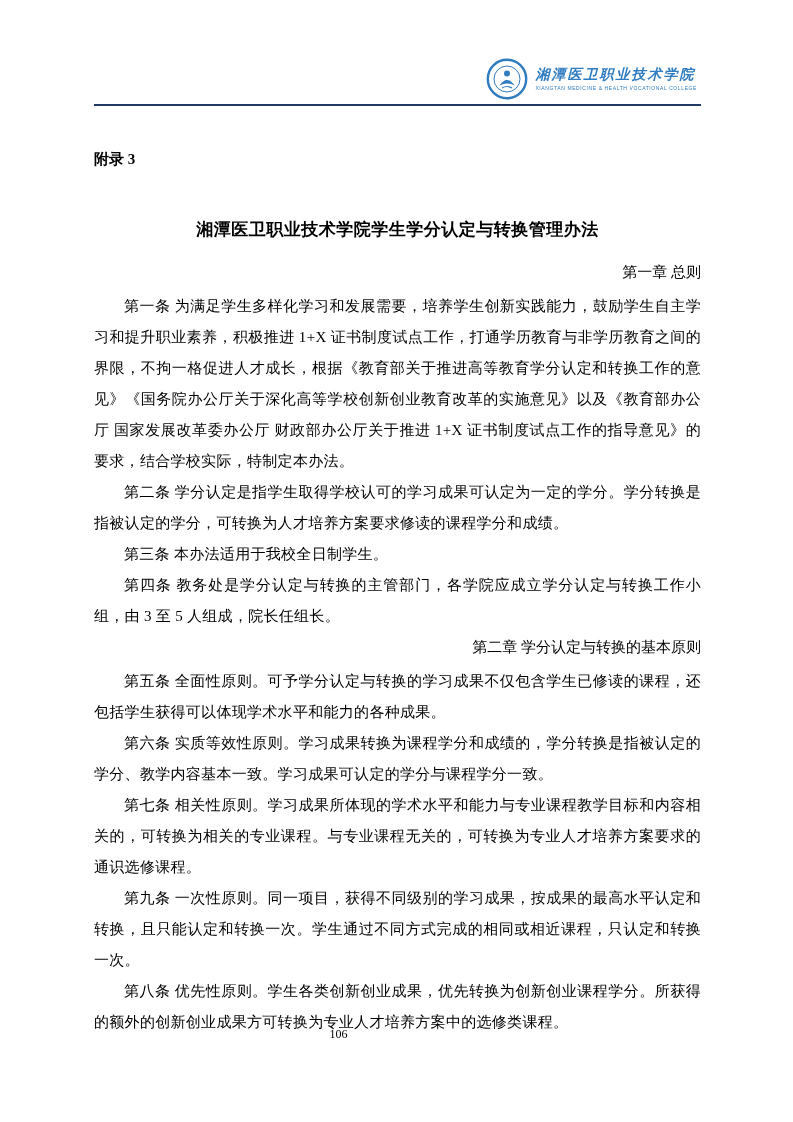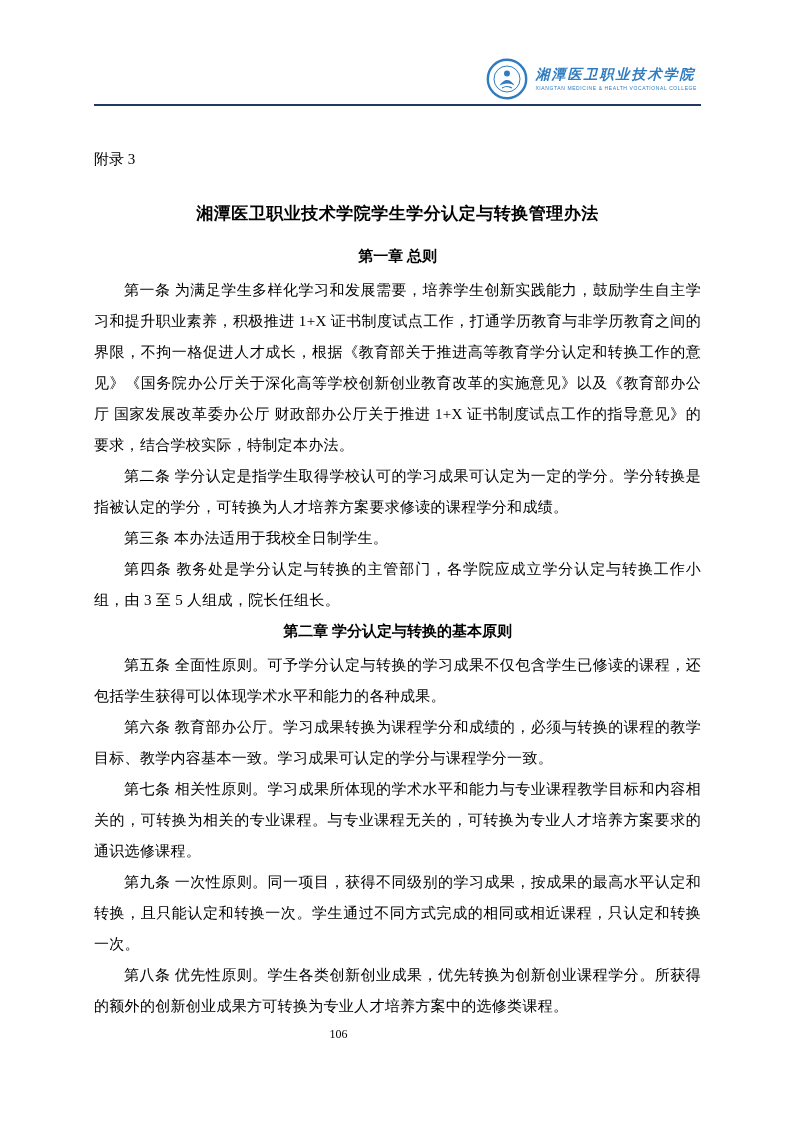--- a/index.html
+++ b/index.html
@@ -52,36 +52,36 @@
   }
   
   .content {
     position: absolute;
     top: 150px;
     left: 94px;
     width: 607px;
   }
   .appendix {
     font-size: 15px;
-    font-weight: normal;
+    font-weight: bold;
     line-height: 18px;
-    margin-bottom: 34px;
+    margin-bottom: 50px;
   }
   .doc-title {
     font-size: 17px;
     font-weight: bold;
     text-align: center;
     line-height: 24px;
     margin-bottom: 20px;
     letter-spacing: 0.5px;
   }
   .chapter-heading {
     font-size: 15px;
-    font-weight: bold;
-    text-align: center;
+    font-weight: normal;
+    text-align: right;
     line-height: 21px;
     margin: 5px 0 8px 0;
   }
   .para {
     font-size: 15px;
     line-height: 31px;
     text-align: justify;
     text-indent: 2em;
     letter-spacing: 0.3px;
   }
@@ -125,21 +125,21 @@
     <h1 class="doc-title">湘潭医卫职业技术学院学生学分认定与转换管理办法</h1>
 
     <h2 class="chapter-heading">第一章 总则</h2>
     <p class="para">第一条 为满足学生多样化学习和发展需要，培养学生创新实践能力，鼓励学生自主学习和提升职业素养，积极推进 1+X 证书制度试点工作，打通学历教育与非学历教育之间的界限，不拘一格促进人才成长，根据《教育部关于推进高等教育学分认定和转换工作的意见》《国务院办公厅关于深化高等学校创新创业教育改革的实施意见》以及《教育部办公厅 国家发展改革委办公厅 财政部办公厅关于推进 1+X 证书制度试点工作的指导意见》的要求，结合学校实际，特制定本办法。</p>
     <p class="para">第二条 学分认定是指学生取得学校认可的学习成果可认定为一定的学分。学分转换是指被认定的学分，可转换为人才培养方案要求修读的课程学分和成绩。</p>
     <p class="para">第三条 本办法适用于我校全日制学生。</p>
     <p class="para">第四条 教务处是学分认定与转换的主管部门，各学院应成立学分认定与转换工作小组，由 3 至 5 人组成，院长任组长。</p>
 
     <h2 class="chapter-heading">第二章 学分认定与转换的基本原则</h2>
     <p class="para">第五条 全面性原则。可予学分认定与转换的学习成果不仅包含学生已修读的课程，还包括学生获得可以体现学术水平和能力的各种成果。</p>
-    <p class="para">第六条 教育部办公厅。学习成果转换为课程学分和成绩的，必须与转换的课程的教学目标、教学内容基本一致。学习成果可认定的学分与课程学分一致。</p>
+    <p class="para">第六条 实质等效性原则。学习成果转换为课程学分和成绩的，学分转换是指被认定的学分、教学内容基本一致。学习成果可认定的学分与课程学分一致。</p>
     <p class="para">第七条 相关性原则。学习成果所体现的学术水平和能力与专业课程教学目标和内容相关的，可转换为相关的专业课程。与专业课程无关的，可转换为专业人才培养方案要求的通识选修课程。</p>
     <p class="para">第九条 一次性原则。同一项目，获得不同级别的学习成果，按成果的最高水平认定和转换，且只能认定和转换一次。学生通过不同方式完成的相同或相近课程，只认定和转换一次。</p>
     <p class="para">第八条 优先性原则。学生各类创新创业成果，优先转换为创新创业课程学分。所获得的额外的创新创业成果方可转换为专业人才培养方案中的选修类课程。</p>
   </main>
 
   <footer class="footer">
     <span class="page-number">106</span>
   </footer>
 
 </div>

